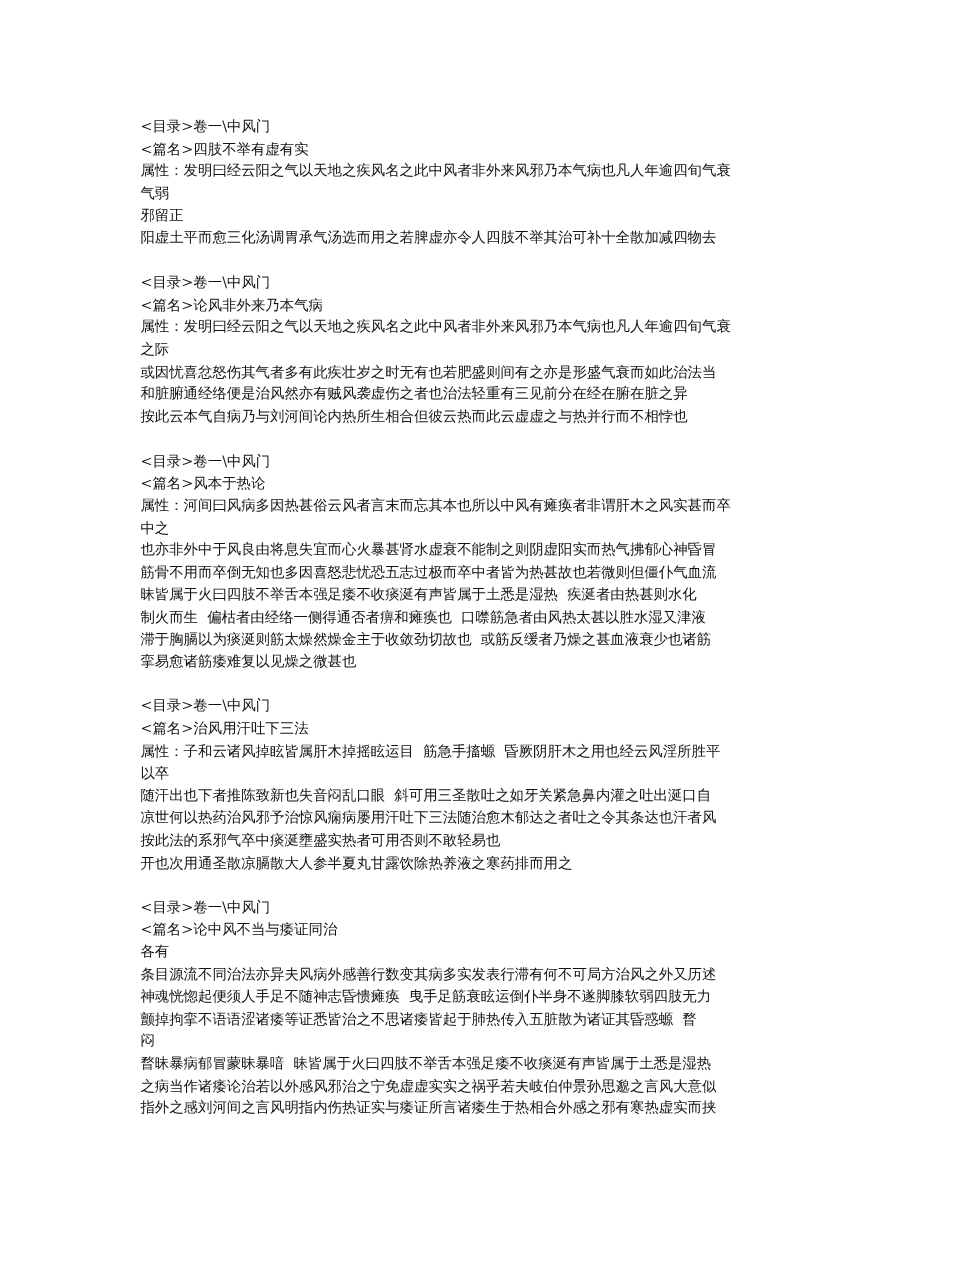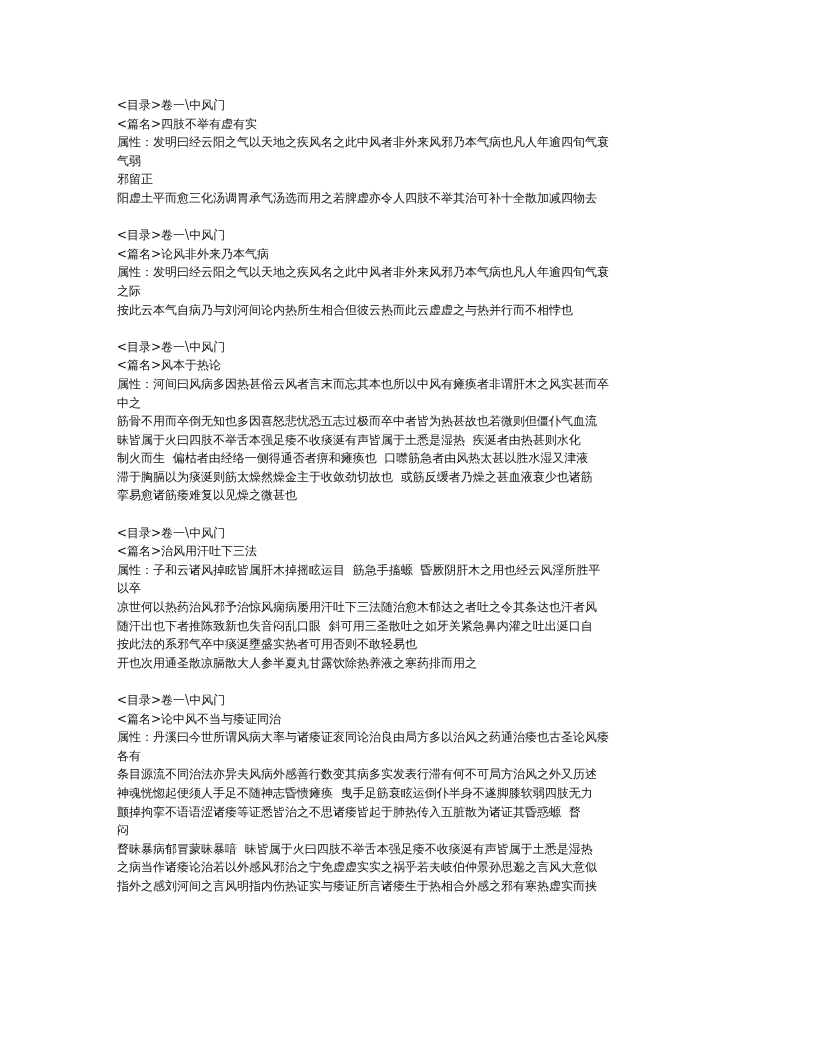--- a/index.html
+++ b/index.html
@@ -43,50 +43,52 @@
     <div class="line">气弱</div>
     <div class="line">邪留正</div>
     <div class="line">阳虚土平而愈三化汤调胃承气汤选而用之若脾虚亦令人四肢不举其治可补十全散加减四物去</div>
   </div>
 
   <div class="section">
     <div class="line">&lt;目录&gt;卷一\中风门</div>
     <div class="line">&lt;篇名&gt;论风非外来乃本气病</div>
     <div class="line">属性：发明曰经云阳之气以天地之疾风名之此中风者非外来风邪乃本气病也凡人年逾四旬气衰</div>
     <div class="line">之际</div>
+    <div class="line">或因忧喜忿怒伤其气者多有此疾壮岁之时无有也若肥盛则间有之亦是形盛气衰而如此治法当</div>
+    <div class="line">和脏腑通经络便是治风然亦有贼风袭虚伤之者也治法轻重有三见前分在经在腑在脏之异</div>
     <div class="line">按此云本气自病乃与刘河间论内热所生相合但彼云热而此云虚虚之与热并行而不相悖也</div>
   </div>
 
   <div class="section">
     <div class="line">&lt;目录&gt;卷一\中风门</div>
     <div class="line">&lt;篇名&gt;风本于热论</div>
     <div class="line">属性：河间曰风病多因热甚俗云风者言末而忘其本也所以中风有瘫痪者非谓肝木之风实甚而卒</div>
     <div class="line">中之</div>
+    <div class="line">也亦非外中于风良由将息失宜而心火暴甚肾水虚衰不能制之则阴虚阳实而热气拂郁心神昏冒</div>
     <div class="line">筋骨不用而卒倒无知也多因喜怒悲忧恐五志过极而卒中者皆为热甚故也若微则但僵仆气血流</div>
     <div class="line">昧皆属于火曰四肢不举舌本强足痿不收痰涎有声皆属于土悉是湿热  疾涎者由热甚则水化</div>
     <div class="line">制火而生  偏枯者由经络一侧得通否者痹和瘫痪也  口噤筋急者由风热太甚以胜水湿又津液</div>
     <div class="line">滞于胸膈以为痰涎则筋太燥然燥金主于收敛劲切故也  或筋反缓者乃燥之甚血液衰少也诸筋</div>
     <div class="line">挛易愈诸筋痿难复以见燥之微甚也</div>
   </div>
 
   <div class="section">
     <div class="line">&lt;目录&gt;卷一\中风门</div>
     <div class="line">&lt;篇名&gt;治风用汗吐下三法</div>
     <div class="line">属性：子和云诸风掉眩皆属肝木掉摇眩运目  筋急手搐螈  昏厥阴肝木之用也经云风淫所胜平</div>
     <div class="line">以卒</div>
+    <div class="line">随汗出也下者推陈致新也失音闷乱口眼  斜可用三圣散吐之如牙关紧急鼻内灌之吐出涎口自</div>
     <div class="line">凉世何以热药治风邪予治惊风痫病屡用汗吐下三法随治愈木郁达之者吐之令其条达也汗者风</div>
-    <div class="line">随汗出也下者推陈致新也失音闷乱口眼  斜可用三圣散吐之如牙关紧急鼻内灌之吐出涎口自</div>
     <div class="line">按此法的系邪气卒中痰涎壅盛实热者可用否则不敢轻易也</div>
     <div class="line">开也次用通圣散凉膈散大人参半夏丸甘露饮除热养液之寒药排而用之</div>
   </div>
 
   <div class="section">
     <div class="line">&lt;目录&gt;卷一\中风门</div>
     <div class="line">&lt;篇名&gt;论中风不当与痿证同治</div>
-    <div class="line">属性：丹溪曰今世所谓风病大率与诸痿证衮同论治良由局方多以治风之药通治痿也古圣论风痿</div>
     <div class="line">各有</div>
     <div class="line">条目源流不同治法亦异夫风病外感善行数变其病多实发表行滞有何不可局方治风之外又历述</div>
     <div class="line">神魂恍惚起便须人手足不随神志昏愦瘫痪  曳手足筋衰眩运倒仆半身不遂脚膝软弱四肢无力</div>
     <div class="line">颤掉拘挛不语语涩诸痿等证悉皆治之不思诸痿皆起于肺热传入五脏散为诸证其昏惑螈  瞀</div>
     <div class="line">闷</div>
     <div class="line">瞀昧暴病郁冒蒙昧暴喑  昧皆属于火曰四肢不举舌本强足痿不收痰涎有声皆属于土悉是湿热</div>
     <div class="line">之病当作诸痿论治若以外感风邪治之宁免虚虚实实之祸乎若夫岐伯仲景孙思邈之言风大意似</div>
     <div class="line">指外之感刘河间之言风明指内伤热证实与痿证所言诸痿生于热相合外感之邪有寒热虚实而挟</div>
   </div>
 

